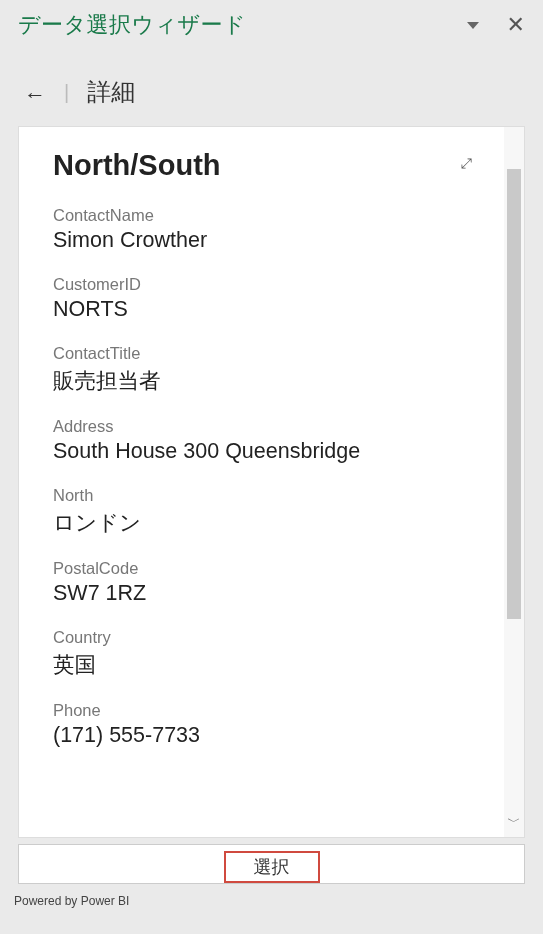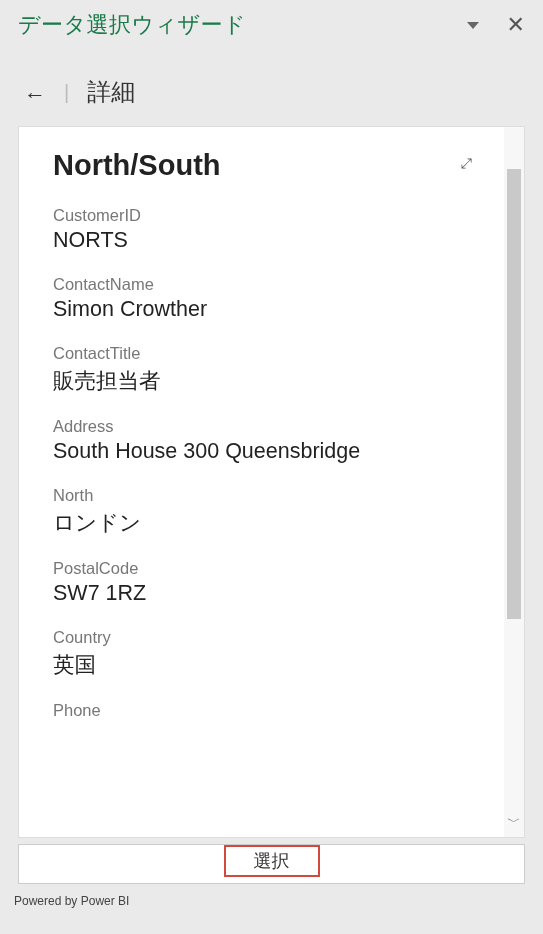--- a/index.html
+++ b/index.html
@@ -126,21 +126,21 @@
     }
     .scroll-arrow.down {
       bottom: 6px;
     }
     .select-button {
       margin: 6px 18px 0 18px;
       background: #fff;
       border: 1px solid #ccc;
       height: 40px;
       display: flex;
-      align-items: flex-start;
+      align-items: flex-end;
       justify-content: center;
       cursor: pointer;
     }
     .select-inner {
       border: 2px solid #d04a3f;
       padding: 2px 28px;
       font-size: 18px;
       color: #333;
     }
     .footer {
@@ -167,28 +167,28 @@
 </div>
 
 <div class="content-wrap">
   <div class="content-scroll">
     <div class="heading-row">
       <div class="heading">North/South</div>
       <div class="expand-icon">⤢</div>
     </div>
 
     <div class="field">
+      <div class="field-label">ContactName</div>
+      <div class="field-value">Simon Crowther</div>
+    </div>
+    <div class="field">
       <div class="field-label">CustomerID</div>
       <div class="field-value">NORTS</div>
     </div>
     <div class="field">
-      <div class="field-label">ContactName</div>
-      <div class="field-value">Simon Crowther</div>
-    </div>
-    <div class="field">
       <div class="field-label">ContactTitle</div>
       <div class="field-value">販売担当者</div>
     </div>
     <div class="field">
       <div class="field-label">Address</div>
       <div class="field-value">South House 300 Queensbridge</div>
     </div>
     <div class="field">
       <div class="field-label">North</div>
       <div class="field-value">ロンドン</div>
@@ -196,20 +196,21 @@
     <div class="field">
       <div class="field-label">PostalCode</div>
       <div class="field-value">SW7 1RZ</div>
     </div>
     <div class="field">
       <div class="field-label">Country</div>
       <div class="field-value">英国</div>
     </div>
     <div class="field">
       <div class="field-label">Phone</div>
+      <div class="field-value">(171) 555-7733</div>
     </div>
   </div>
   <div class="scrollbar-area">
     <div class="scroll-thumb"></div>
     <div class="scroll-arrow down">﹀</div>
   </div>
 </div>
 
 <div class="select-button">
   <div class="select-inner">選択</div>

